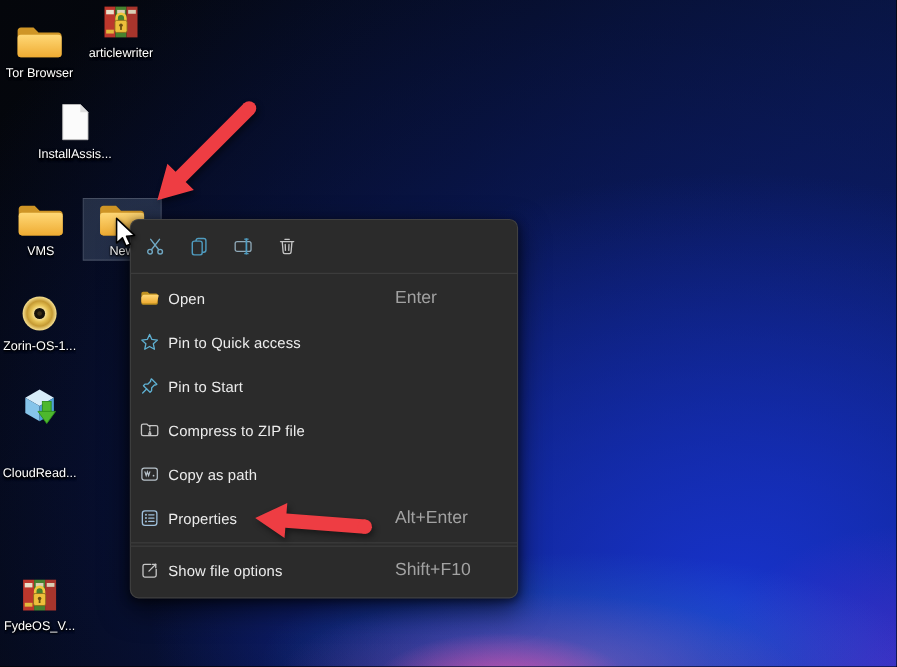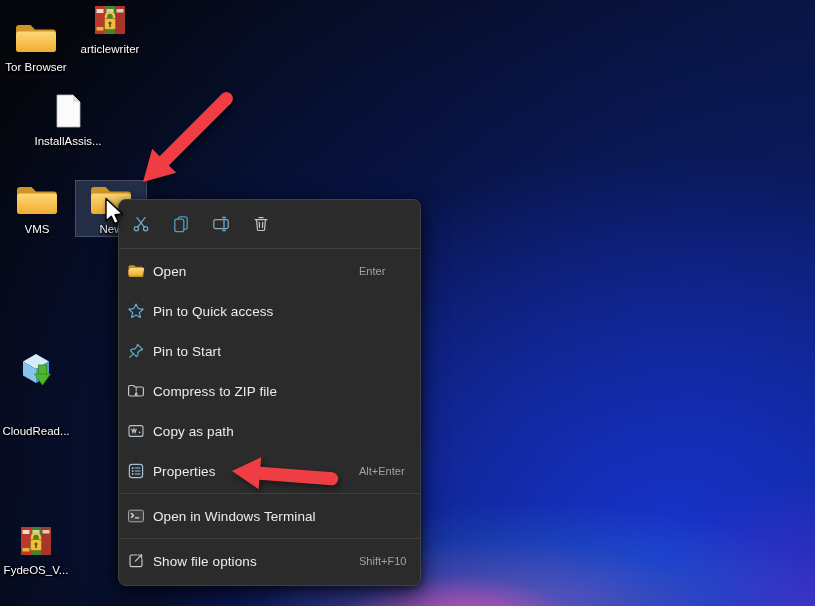--- a/index.html
+++ b/index.html
@@ -30,38 +30,38 @@
     text-shadow:0 1px 2px rgba(0,0,0,.95), 0 0 3px rgba(0,0,0,.9), 1px 1px 2px #000;
   }
   .cell.selected {
     background:rgba(145,175,205,.22);
     box-shadow:inset 0 0 0 1px rgba(255,255,255,.16);
     height:57px; padding-top:2px;
   }
 
   
   #ctx-menu {
-    position:absolute; left:118px; top:199px; width:303px; z-index:5;
+    position:absolute; left:118px; top:199px; width:353px; z-index:5;
     background:#2b2b2b; border:1px solid #414141; border-radius:8px;
     box-shadow:0 10px 26px rgba(0,0,0,.6), 0 2px 8px rgba(0,0,0,.5);
     padding:4px 0; color:#ececec;
   }
   .ctx-toolbar { height:42px; display:flex; align-items:center; padding-left:2px; }
   .tb-btn {
     width:34px; height:32px; margin:0 3px; border:none; background:transparent;
     border-radius:4px; display:flex; align-items:center; justify-content:center; cursor:default;
   }
   .menu-sep { height:1px; background:#3f3f3f; margin:2px 0; }
   .menu-item {
     position:relative; height:40px; display:flex; align-items:center;
     padding-left:8px; cursor:default;
   }
   .mi-icon { width:18px; height:18px; margin-right:8px; display:flex; align-items:center; justify-content:center; flex:0 0 18px; }
   .mi-label { font-size:13.5px; color:#ececec; letter-spacing:.1px; }
-  .mi-shortcut { position:absolute; left:240px; font-size:11px; color:#a2a2a2;text-align:right; }
+  .mi-shortcut { position:absolute; left:240px; font-size:16px; color:#a2a2a2;text-align:right; }
 
   
   .arrow-svg { position:absolute; z-index:8; filter:drop-shadow(2px 3px 3px rgba(0,0,0,.45)); pointer-events:none; }
   #cursor-svg { position:absolute; left:103px; top:197px; z-index:10; pointer-events:none;
                 filter:drop-shadow(1px 2px 2px rgba(0,0,0,.6)); }
   .hidden-defs { position:absolute; width:0; height:0; overflow:hidden; }
 </style>
 </head>
 <body>
 
@@ -147,20 +147,28 @@
       </span>
     <span class="lbl">VMS</span>
   </div>
   <div class="cell selected" style="left:75px; top:180px;">
     <span class="ic">
         <svg width="44" height="34">
           <use href="#sym-folder"></use>
         </svg>
       </span>
     <span class="lbl">New</span>
+  </div>
+  <div class="cell" style="left:0px; top:268px;">
+    <span class="ic">
+        <svg width="36" height="36" style="margin-top:-2px">
+          <use href="#sym-disc"></use>
+        </svg>
+      </span>
+    <span class="lbl">Zorin-OS-1...</span>
   </div>
   <div class="cell" style="left:0px; top:353px;gap:36px;">
     <span class="ic">
         <svg width="36" height="36" style="margin-top:-2px">
           <use href="#sym-cube"></use>
         </svg>
       </span>
     <span class="lbl">CloudRead...</span>
   </div>
   <div class="cell" style="left:0px; top:523px;">
@@ -288,31 +296,20 @@
           <circle cx="5.7" cy="12" r="0.9" fill="#9fc0dc" stroke="none"></circle>
             <line x1="8.2" y1="12" x2="13" y2="12"></line>
         </svg>
       </span>
       <span class="mi-label">Properties</span>
       <span class="mi-shortcut">Alt+Enter</span>
     </div>
 
     <div class="menu-sep"></div>
 
-    <div class="menu-item">
-      <span class="mi-icon">
-        <svg width="18" height="18" viewBox="0 0 18 18">
-          <rect x="1.6" y="3.2" width="14.8" height="11.6" rx="1.6" fill="#3d3d3d" stroke="#a8a8a8" stroke-width="1"></rect>
-          <path d="M4.4 6.4 l2.2 2 -2.2 2" fill="none" stroke="#e0e0e0" stroke-width="1.3" stroke-linecap="round" stroke-linejoin="round"></path>
-          <line x1="8.4" y1="10.9" x2="11.6" y2="10.9" stroke="#e0e0e0" stroke-width="1.3" stroke-linecap="round"></line>
-        </svg>
-      </span>
-      <span class="mi-label">Open in Windows Terminal</span>
-      <span class="mi-shortcut"></span>
-    </div>
 
     <div class="menu-sep"></div>
 
     <div class="menu-item">
       <span class="mi-icon">
         <svg width="18" height="18" viewBox="0 0 18 18" fill="none" stroke="#c6c6c6" stroke-width="1.2" stroke-linecap="round" stroke-linejoin="round">
           <path d="M15 7.6 V13 q0 1.6-1.6 1.6 H4.6 Q3 14.6 3 13 V4.6 Q3 3 4.6 3 H10"></path>
           <line x1="8.4" y1="9.2" x2="14.6" y2="3"></line>
           <path d="M11.4 3 h3.2 v3.2"></path>
         </svg>

